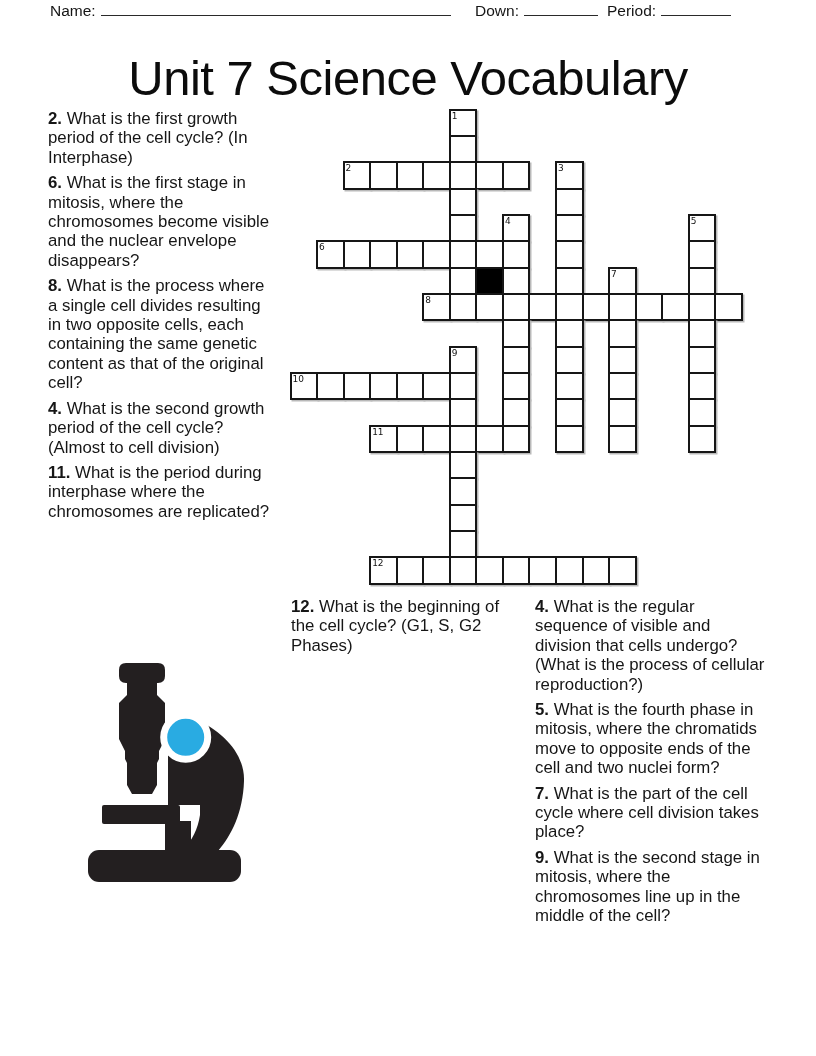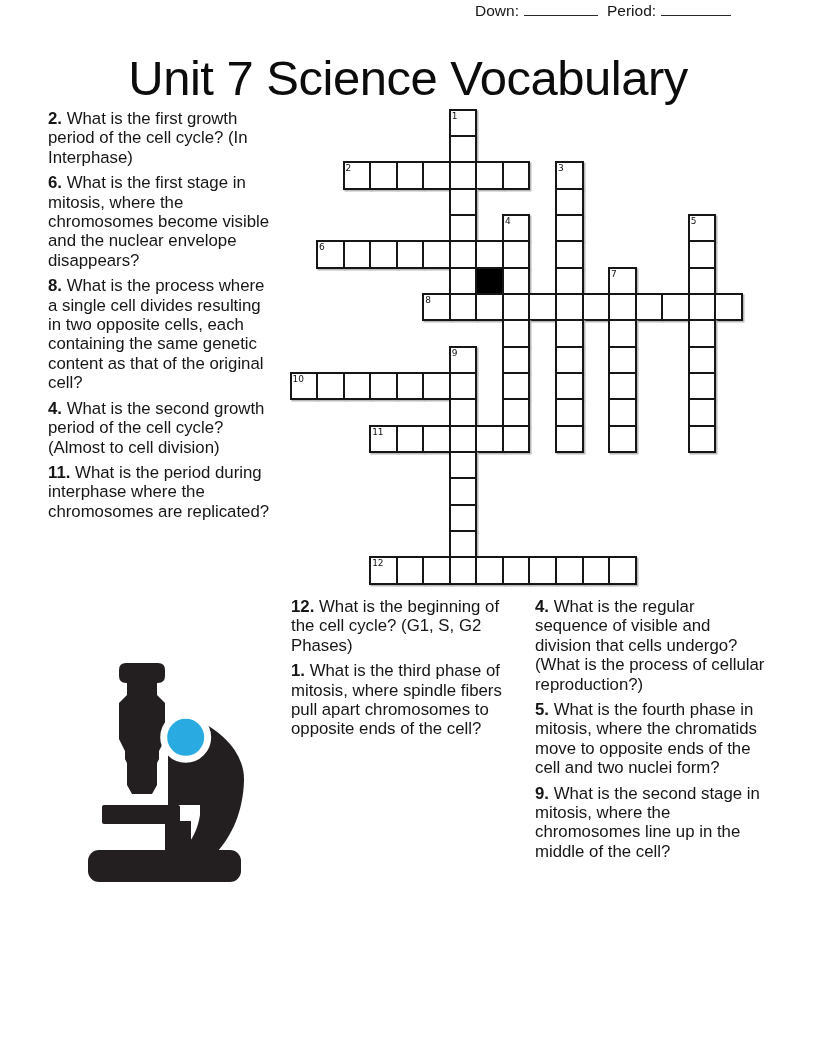--- a/index.html
+++ b/index.html
@@ -46,20 +46,23 @@
                font-family:"DejaVu Sans", sans-serif; color:#111; }
 
   
   .microscope { position:absolute; left:88px; top:643px; width:157px; height:242px; }
 </style>
 </head>
 <body>
 
 <div class="page">
 
+  <div class="hfield" id="name-field">
+    <span class="hlabel">Name:</span><span class="hline"></span>
+  </div>
   <div class="hfield" id="date-field">
     <span class="hlabel">Down:</span><span class="hline"></span>
   </div>
   <div class="hfield" id="period-field">
     <span class="hlabel">Period:</span><span class="hline"></span>
   </div>
 
   <h1 class="title">Unit 7 Science Vocabulary</h1>
 
   <div id="crossword-grid">
@@ -202,34 +205,34 @@
       <b>11.</b>
       <span>What is the period during interphase where the chromosomes are replicated?</span>
     </p>
   </div>
 
   <div class="clue-col" id="mid-col">
     <p class="clue">
       <b>12.</b>
       <span>What is the beginning of the cell cycle? (G1, S, G2 Phases)</span>
     </p>
-    <p class="clue">
-      <b>1.</b>
-      <span>What is the third phase of mitosis, where spindle fibers pull apart chromosomes to opposite ends of the cell?</span>
-    </p>
   </div>
 
   <div class="clue-col" id="right-col">
     <p class="clue">
       <b>4.</b>
       <span>What is the regular sequence of visible and division that cells undergo? (What is the process of cellular reproduction?)</span>
     </p>
     <p class="clue">
       <b>5.</b>
       <span>What is the fourth phase in mitosis, where the chromatids move to opposite ends of the cell and two nuclei form?</span>
+    </p>
+    <p class="clue">
+      <b>7.</b>
+      <span>What is the part of the cell cycle where cell division takes place?</span>
     </p>
     <p class="clue">
       <b>9.</b>
       <span>What is the second stage in mitosis, where the chromosomes line up in the middle of the cell?</span>
     </p>
   </div>
 
   <svg class="microscope" viewBox="0 0 157 242" aria-hidden="true">
     <path d="M38 20 H70 Q77 20 77 27 V33 Q77 40 70 40 H69 V52 L77 60 V96 L71 108 V116 L69 120 V142 L64 151 H44 L39 142 V120 L37 116 V108 L31 96 V60 L39 52 V40 H38 Q31 40 31 33 V27 Q31 20 38 20 Z" fill="#231f20"></path>
     <path d="M107 76 C135 88 157 111 156 138 C155 170 143 193 130 208 L95 208 C104 197 110 186 112 172 L112 162 L80 162 L80 112 C83 97 90 84 99 79 C102 77 104 76 107 76 Z" fill="#231f20"></path>

